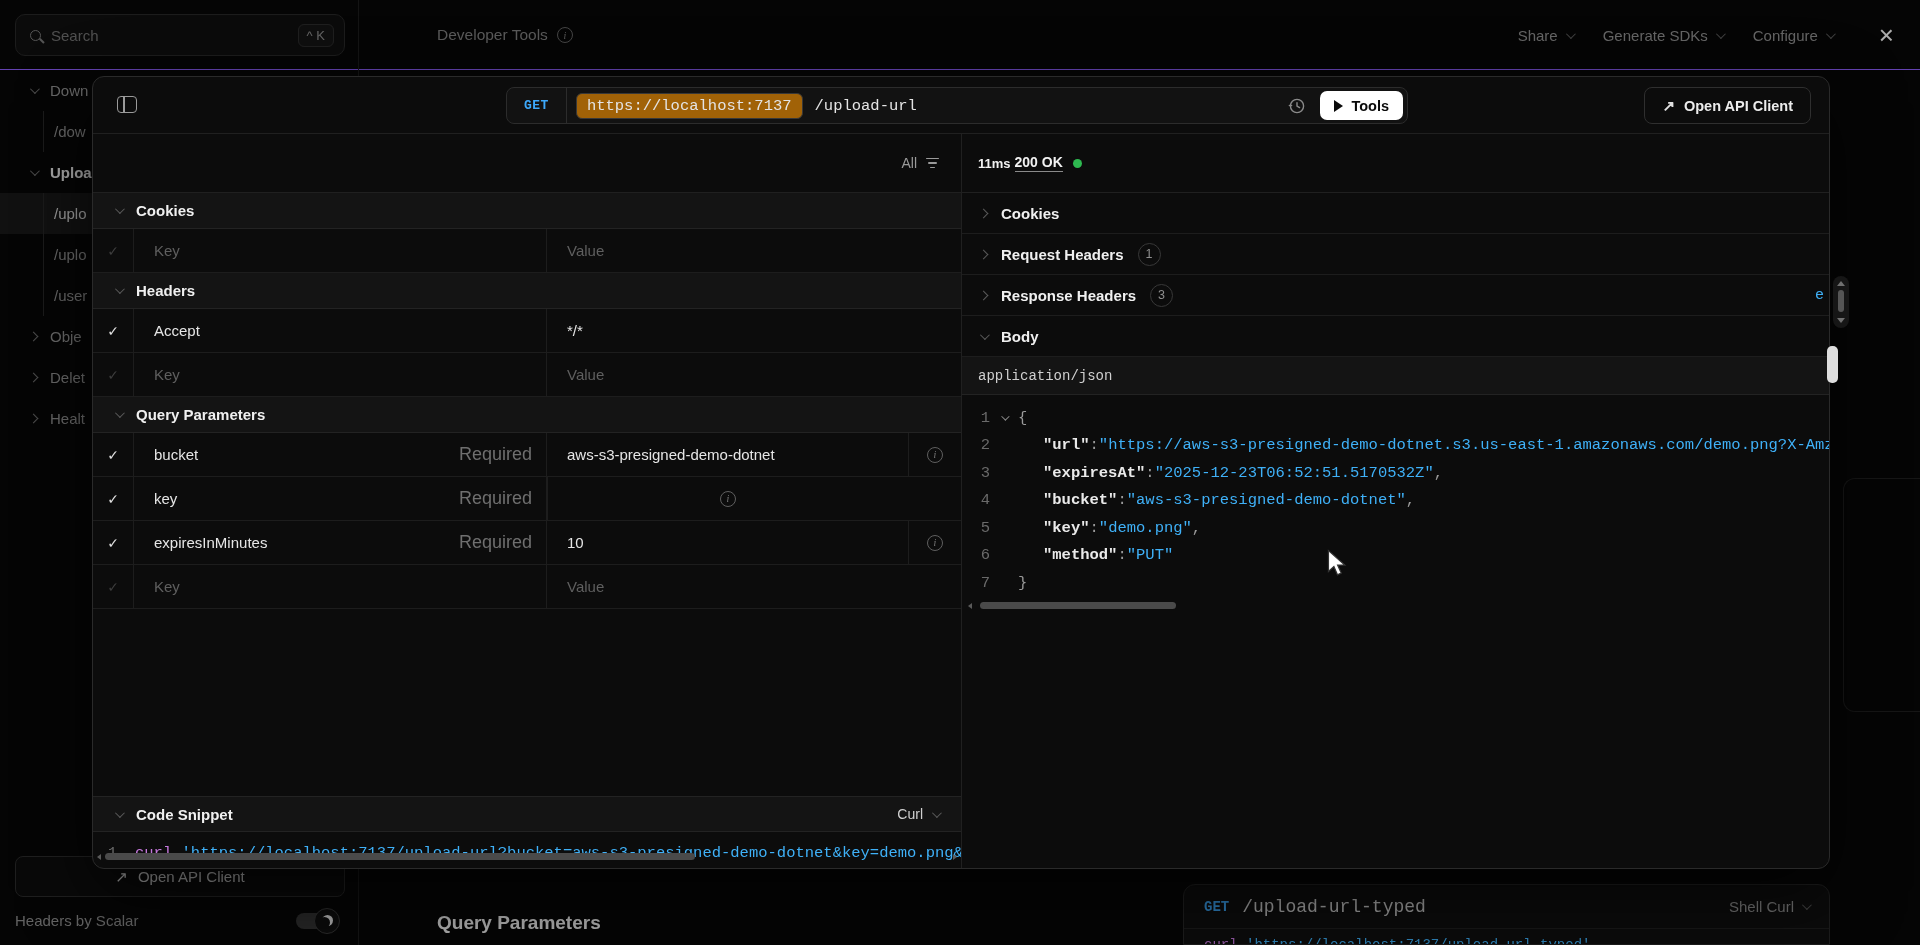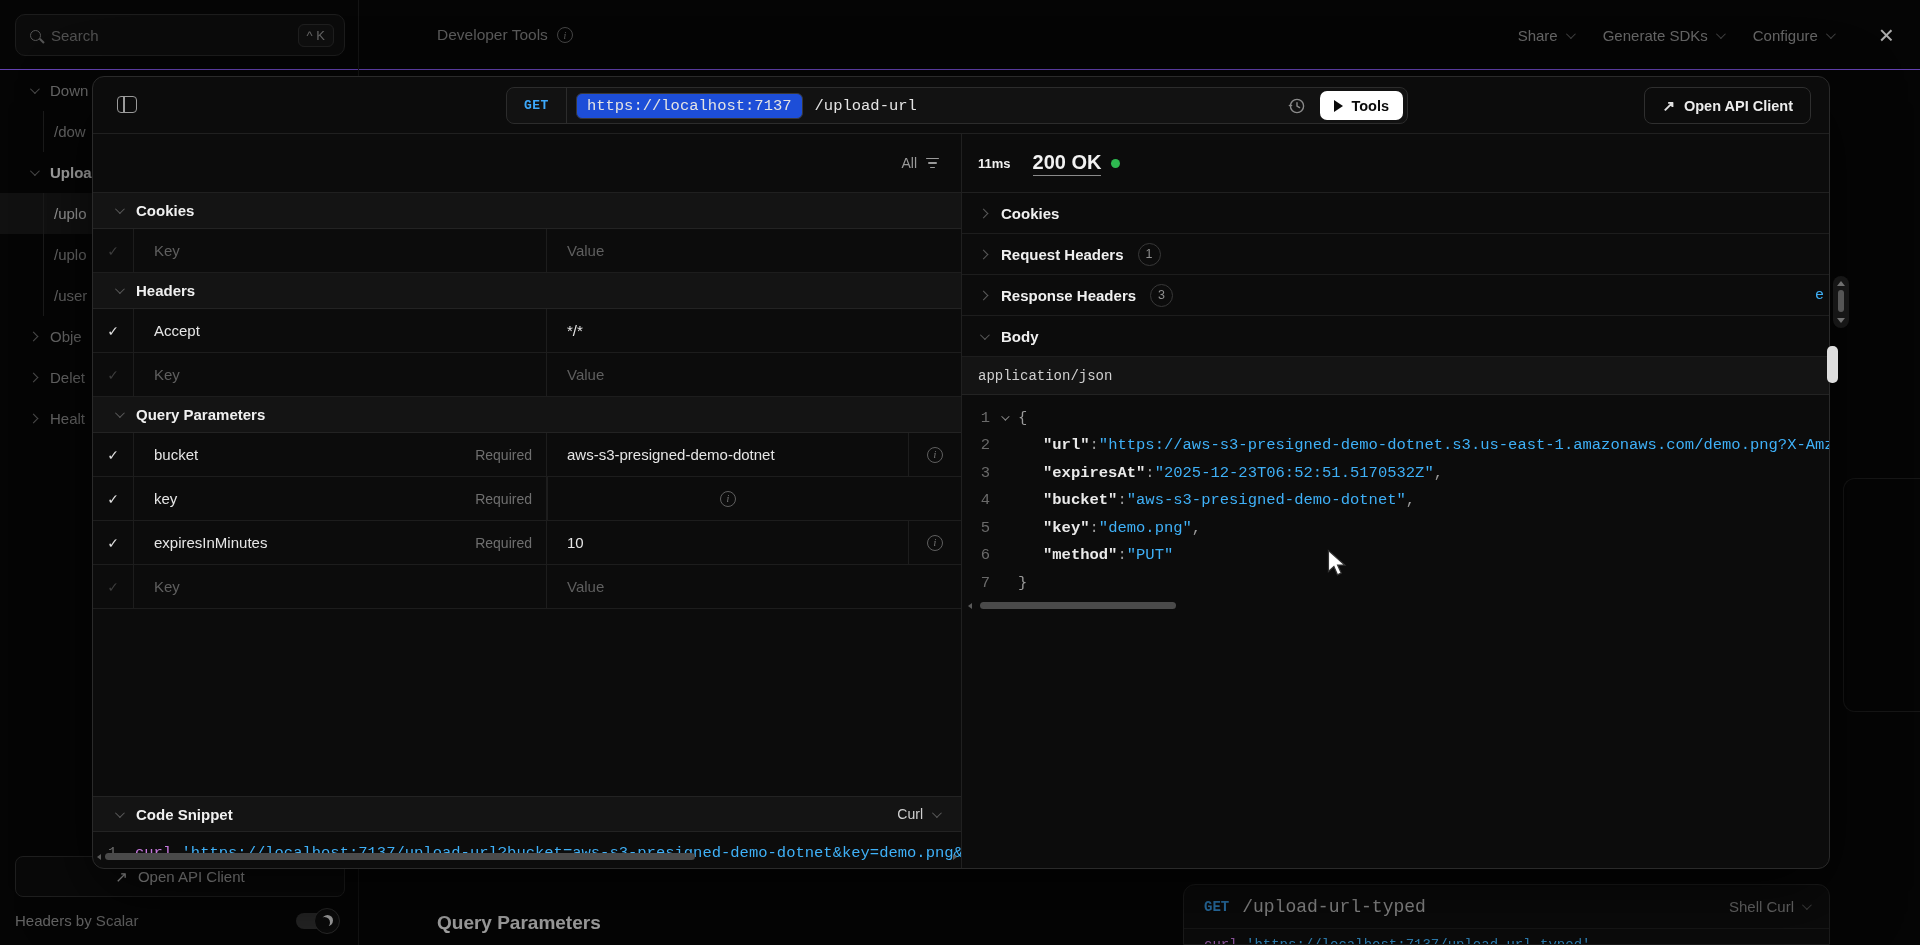--- a/index.html
+++ b/index.html
@@ -89,21 +89,21 @@
     border:1px solid #2a2a2a; border-radius:12px; z-index:3; box-shadow:0 24px 70px rgba(0,0,0,.65);
     display:flex; flex-direction:column; overflow:hidden; }
   #m-header { height:57px; border-bottom:1px solid #202020; position:relative; flex:0 0 auto; }
   #panel-toggle { position:absolute; left:24px; top:19px; width:20px; height:17px; border:1.5px solid #9a9a9a;
     border-radius:4px; }
   #panel-toggle::after { content:""; position:absolute; left:5px; top:0; bottom:0; width:1.5px; background:#9a9a9a; }
   #reqbar { position:absolute; left:413px; top:10px; width:902px; height:37px; background:#121212;
     border:1px solid #2c2c2c; border-radius:8px; display:flex; align-items:center; }
   #reqbar .method { color:#3da9fc; font-size:13px; font-weight:700; letter-spacing:.5px; padding:0 17px;
     border-right:1px solid #2c2c2c; height:100%; display:flex; align-items:center; }
-  #reqbar .baseurl { background:#1d4ed8; border:1px solid #383838; border-radius:6px; margin-left:9px;
+  #reqbar .baseurl { background:#a16207; border:1px solid #383838; border-radius:6px; margin-left:9px;
     padding:3px 10px; font-size:15.5px; color:#e4e4e4; }
   #reqbar .path { margin-left:12px; font-size:15.5px; color:#e4e4e4; }
   #history-ic { margin-left:auto; margin-right:14px; }
   #send-btn { height:29px; background:#ffffff; color:#0a0a0a; border-radius:7px; display:flex; align-items:center;
     gap:8px; padding:0 14px; font-size:14.5px; font-weight:700; margin-right:4px; }
   .play { width:0; height:0; border-top:6px solid transparent; border-bottom:6px solid transparent;
     border-left:9px solid #0a0a0a; }
   #open-api-top { position:absolute; right:18px; top:10px; height:37px; border:1px solid #2f2f2f; border-radius:8px;
     display:flex; align-items:center; gap:9px; padding:0 17px; color:#ececec; font-size:14.5px; font-weight:600; }
   .up-arrow { color:#e0e0e0; font-size:15px; }
@@ -127,40 +127,40 @@
 
   .p-row { height:44px; display:grid; grid-template-columns:41px 413px 1fr; border-bottom:1px solid #1d1d1d;
     flex:0 0 auto; font-size:15px; }
   .p-row.with-info { grid-template-columns:41px 413px 1fr 53px; }
   .p-row .cell { display:flex; align-items:center; }
   .p-row .chk { justify-content:center; border-right:1px solid #1d1d1d; color:#e0e0e0; font-size:14px; }
   .p-row .chk.dim { color:#3d3d3d; }
   .p-row .keyc { padding-left:20px; border-right:1px solid #1d1d1d; color:#e6e6e6; }
   .p-row .valc { padding-left:20px; color:#e6e6e6; }
   .p-row .ph { color:#5f5f5f; }
-  .req { margin-left:auto; margin-right:14px; color:#6f6f6f; font-size:14px; }
+  .req { margin-left:auto; margin-right:14px; color:#6f6f6f; font-size:18px; }
   .infoc { border-left:1px solid #1d1d1d; display:flex; align-items:center; justify-content:center; }
   .spacer { flex:1; }
 
   .code-row { display:flex; align-items:center; padding:12px 0 6px 0; white-space:nowrap; overflow:hidden; flex:0 0 auto; }
   .code-row .ln { width:24px; text-align:right; color:#6a6a6a; font-size:15px; flex:0 0 auto; }
   .code-row .ctext { margin-left:18px; font-size:15.5px; }
 
   .hscroll { position:absolute; left:4px; right:4px; height:8px; }
   .hscroll .thumb { position:absolute; top:0; height:7px; background:#4a4a4a; border-radius:4px; }
   .tri-l { position:absolute; left:0; top:1px; width:0; height:0; border-top:3px solid transparent;
     border-bottom:3px solid transparent; border-right:4px solid #5a5a5a; }
   .tri-r { position:absolute; right:0; top:1px; width:0; height:0; border-top:3px solid transparent;
     border-bottom:3px solid transparent; border-left:4px solid #5a5a5a; }
 
   
   .status-row { height:59px; display:flex; align-items:center; padding-left:16px; border-bottom:1px solid #202020;
     flex:0 0 auto; }
   .status-row .time { font-size:13px; font-weight:700; color:#f2f2f2; }
-  .status-row .code { margin-left:22px; font-size:20px; font-weight:700; color:#f2f2f2;
+  .status-row .code { margin-left:4px; font-size:14px; font-weight:700; color:#f2f2f2;
     border-bottom:1px solid #8a8a8a; padding-bottom:1px; }
   .dot { width:9px; height:9px; border-radius:50%; background:#2eb950; margin-left:10px; }
 
   .r-sec { height:41px; display:flex; align-items:center; gap:14px; padding-left:18px;
     border-bottom:1px solid #1d1d1d; flex:0 0 auto; }
   .r-sec .ttl { font-size:15px; font-weight:600; color:#f0f0f0; }
   .badge { width:23px; height:23px; border:1px solid #383838; border-radius:50%; color:#8f8f8f; font-size:12.5px;
     display:inline-flex; align-items:center; justify-content:center; }
 
   .ctype { height:38px; background:#141414; border-bottom:1px solid #232323; display:flex; align-items:center;

